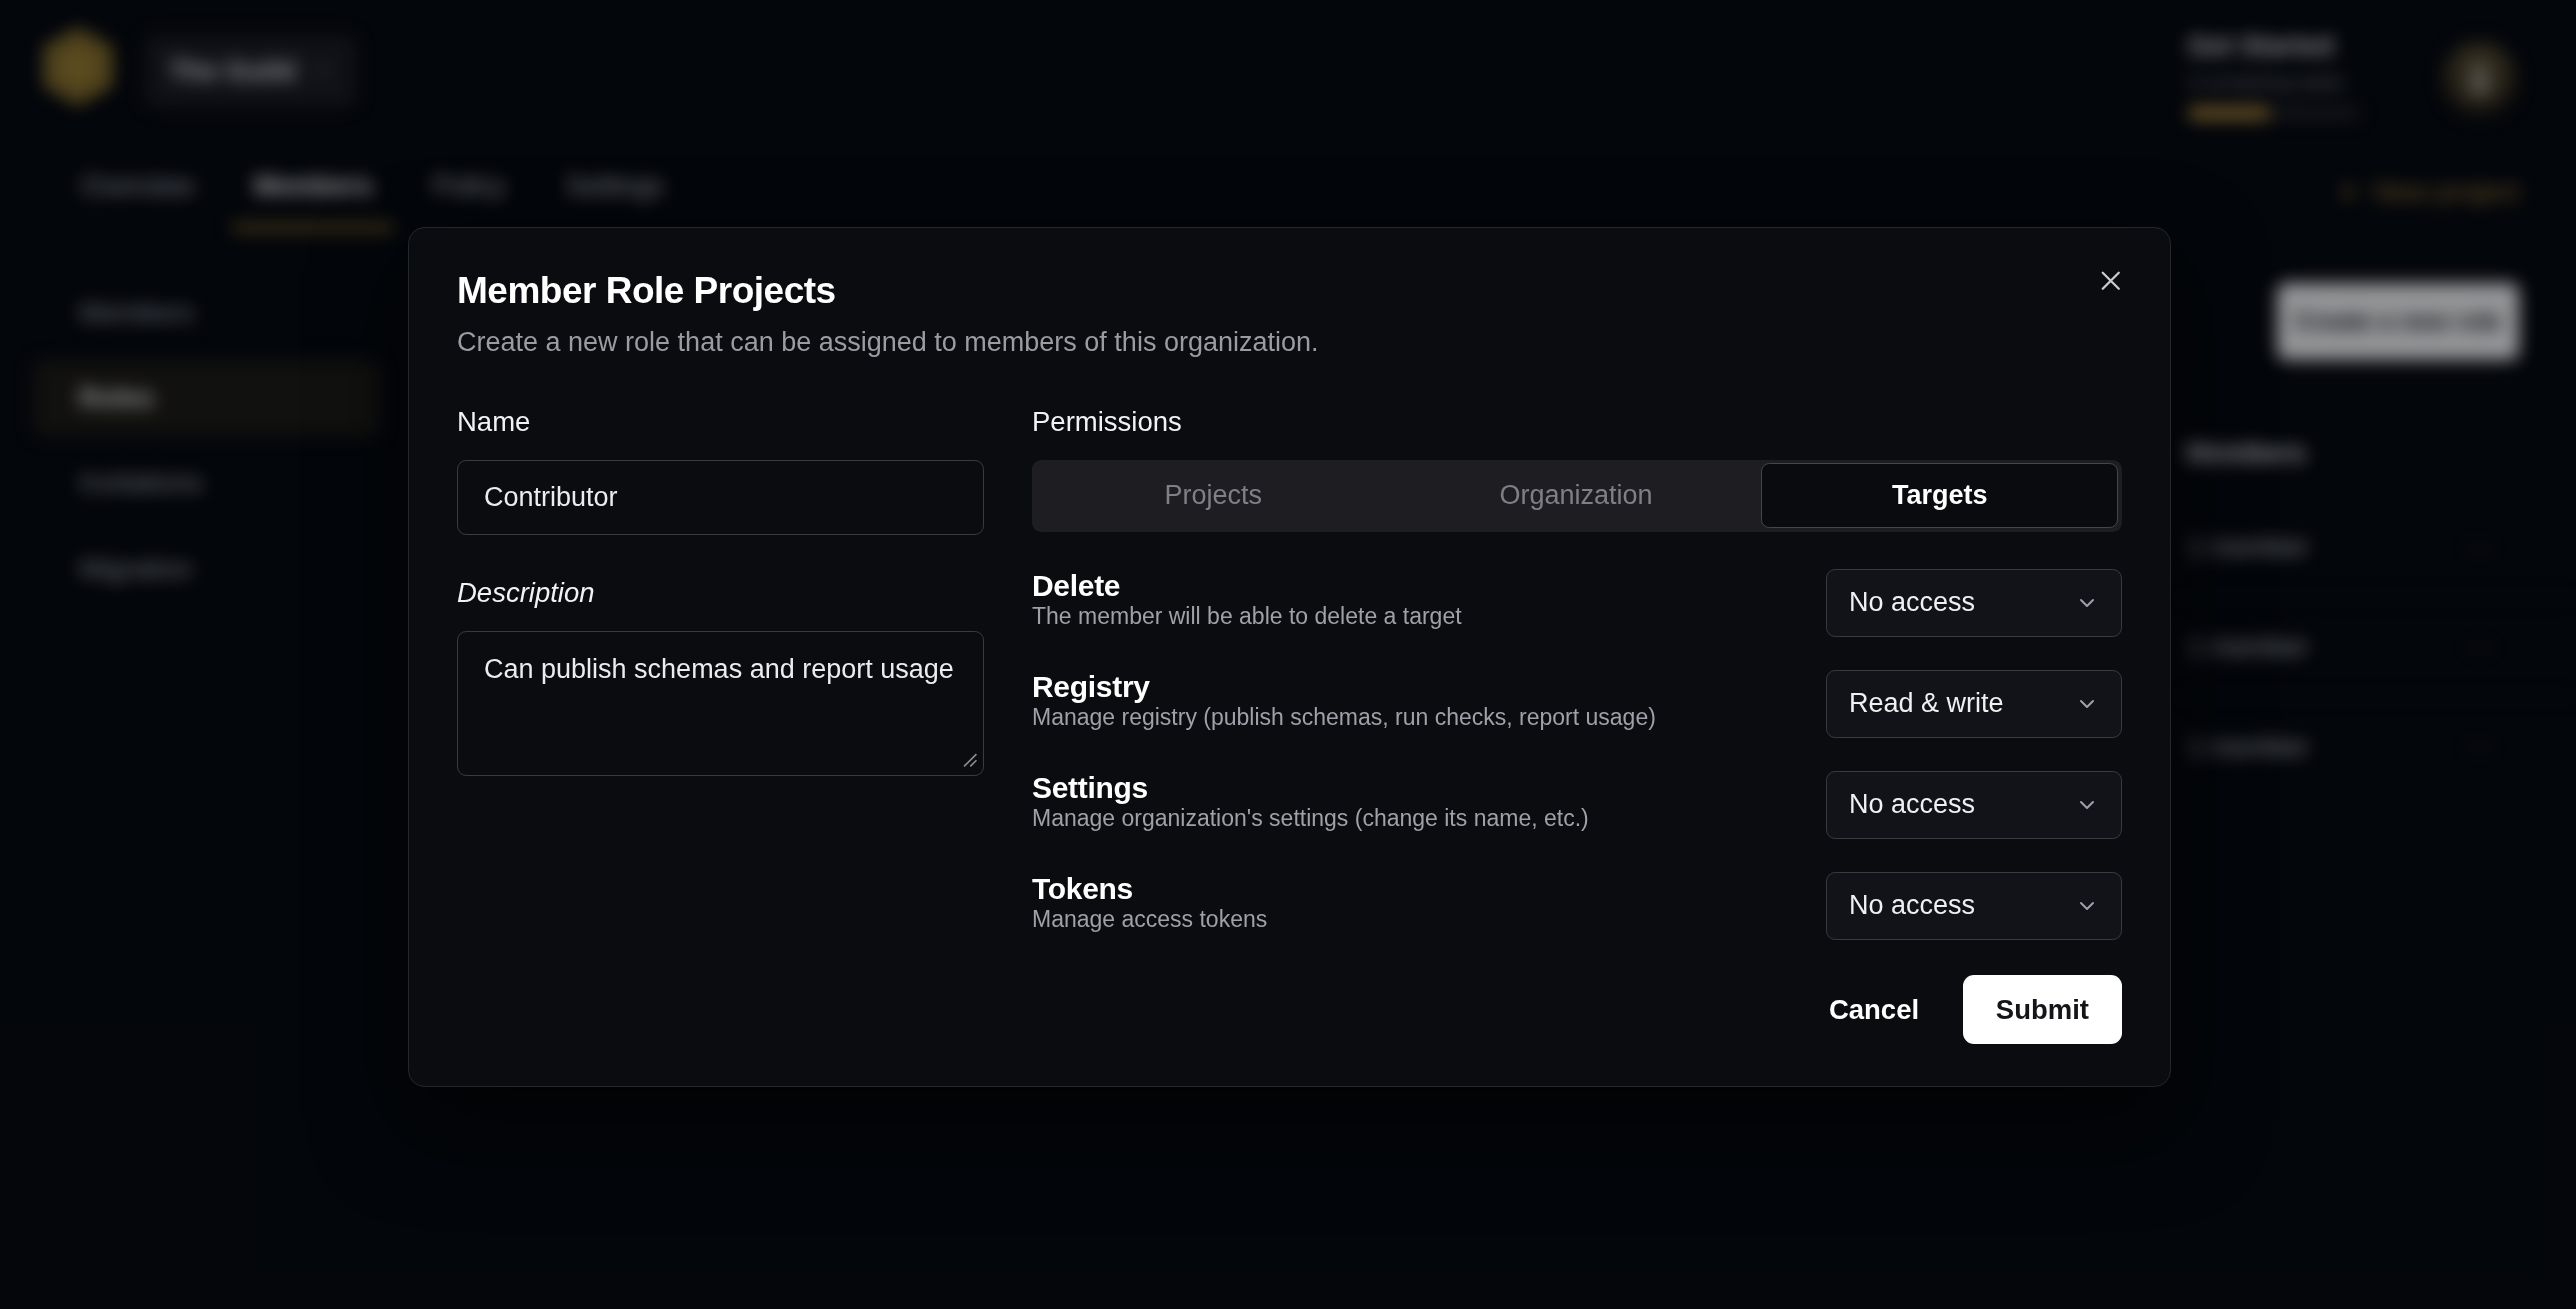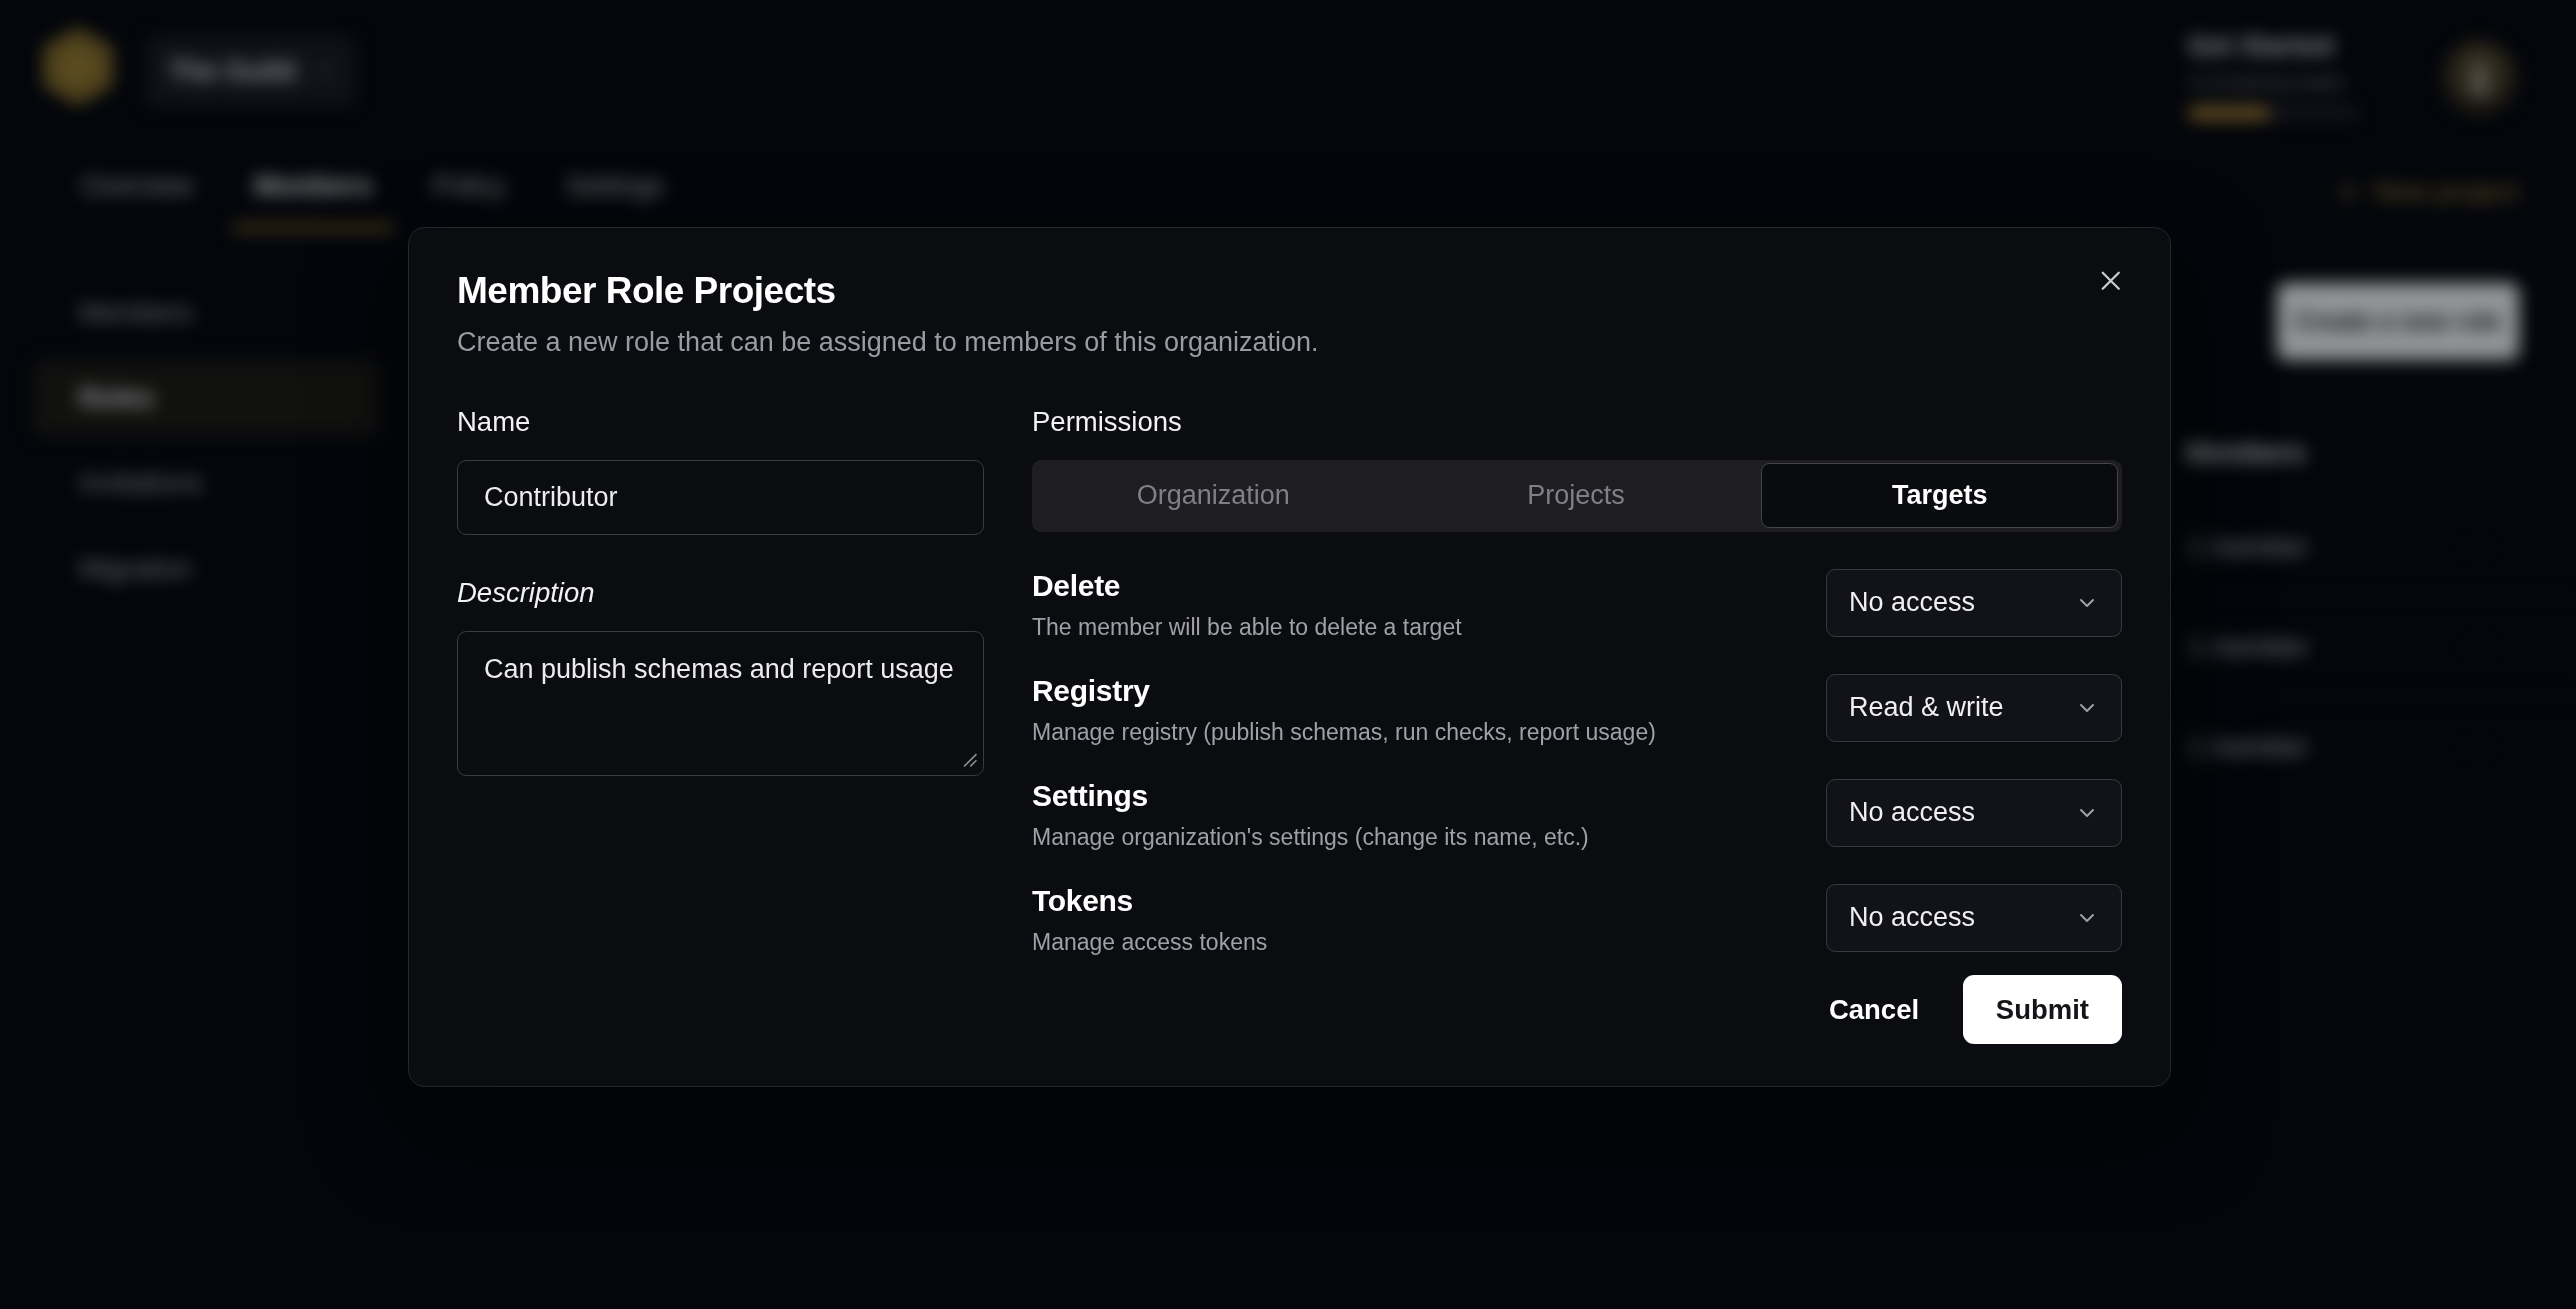--- a/index.html
+++ b/index.html
@@ -75,21 +75,21 @@
             font-family:"Liberation Sans",sans-serif;outline:none;line-height:1.3;margin-top:12px;}
   .resize-handle{position:absolute;right:5.5px;bottom:7.3px;color:#8b8c92;}
 
   .segmented{margin-bottom:37px;height:72px;background:#1e1e22;border-radius:9.2px;display:flex;box-sizing:border-box;}
   .seg{flex:1;display:flex;align-items:center;justify-content:center;font-size:27px;font-weight:500;color:#7f8087;
        border-radius:8.3px;margin:3.7px;}
   .seg.active{background:#0a0b0e;border:0.9px solid #45464d;color:#fff;font-weight:600;}
 
   .perm-row{display:flex;justify-content:space-between;align-items:flex-start;margin-bottom:33px;gap:32px;}
   .perm-title{font-size:30px;font-weight:700;letter-spacing:-0.3px;color:#fff;}
-  .perm-desc{font-size:23px;color:#9fa0a8;margin-top:11px;}
+  .perm-desc{font-size:23px;color:#9fa0a8;margin-top:0;}
   .dropdown{width:296px;height:68px;box-sizing:border-box;background:#121318;border:0.9px solid #393a40;border-radius:9.2px;
             display:flex;align-items:center;justify-content:space-between;padding:0 22px;flex:none;}
   .dd-value{font-size:27px;color:#f0f0f3;}
   .dd-chev{color:#9fa0a8;display:flex;}
 
   .modal-footer{position:absolute;right:48px;bottom:42px;display:flex;align-items:center;gap:14.7px;}
   .btn-ghost{background:transparent;border:none;color:#fff;font-size:27.5px;font-weight:600;padding:18.4px 29px;
              font-family:"Liberation Sans",sans-serif;border-radius:9.2px;}
   .btn-primary{background:#ffffff;border:none;color:#141519;font-size:27.5px;font-weight:600;padding:18.4px 33px;
                border-radius:11px;font-family:"Liberation Sans",sans-serif;}
@@ -192,22 +192,22 @@
           <svg class="resize-handle" width="16.5" height="16.5" viewBox="0 0 16 16">
             <path d="M14 2L2 14M14 8l-6 6" stroke="currentColor" stroke-width="1.6" fill="none"></path>
           </svg>
         </div>
       </div>
 
       <div class="col-right">
         <div class="field-label">Permissions</div>
 
         <div class="segmented">
+          <div class="seg">Projects</div>
           <div class="seg">Organization</div>
-          <div class="seg">Projects</div>
           <div class="seg active">Targets</div>
         </div>
 
         <div class="perm-row">
           <div>
             <div class="perm-title">Delete</div>
             <div class="perm-desc">The member will be able to delete a target</div>
           </div>
           <div class="dropdown">
             <span class="dd-value">No access</span>

